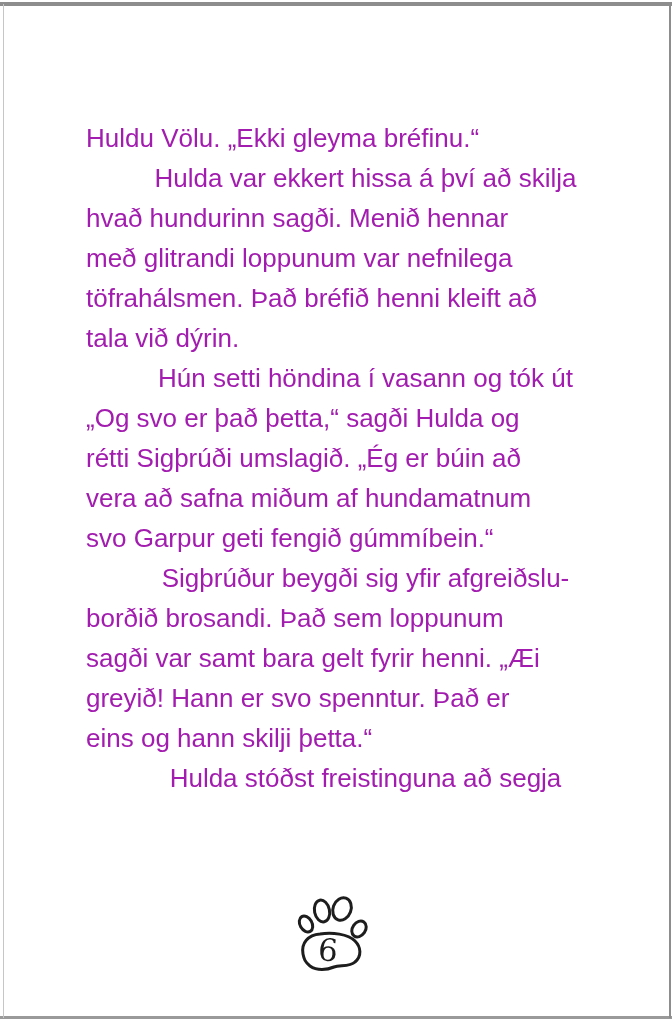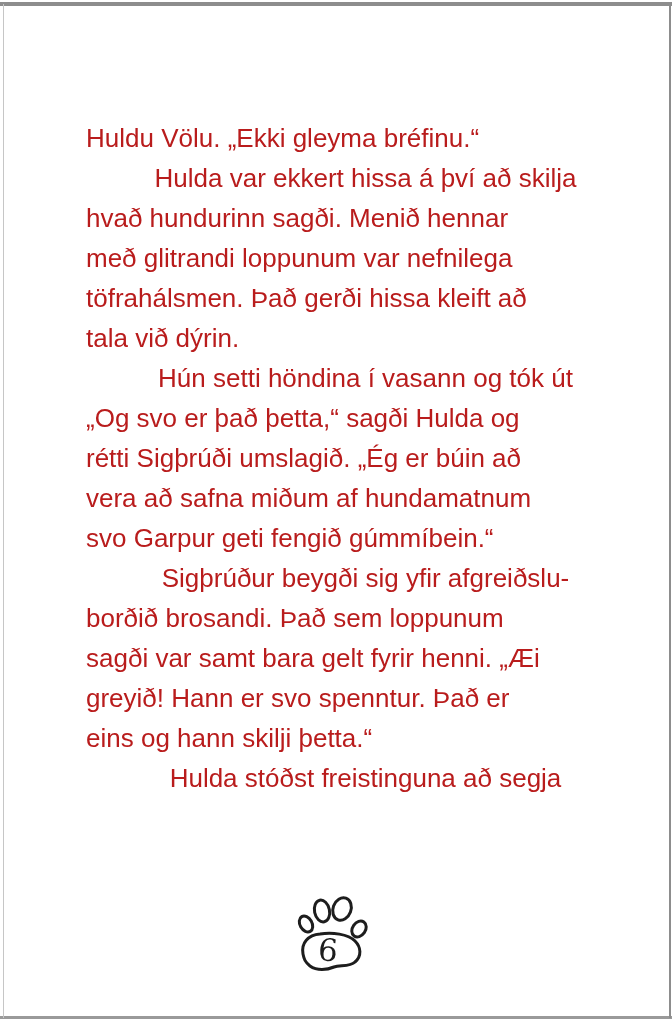--- a/index.html
+++ b/index.html
@@ -26,21 +26,21 @@
   .text-block {
     position: absolute;
     left: 86px;
     top: 118px;
     width: 520px;
   }
   .line {
     font-size: 26px;
     line-height: 40px;
     white-space: pre;
-    color: #b91c1c;
+    color: #a21caf;
   }
   .line.indent { padding-left: 39px; text-align: center; }
 
   .paw {
     position: absolute;
     left: 290px;
     top: 888px;
   }
   .paw text {
     font-family: "DejaVu Serif", serif;
@@ -58,21 +58,21 @@
   <div class="edge edge-bottom"></div>
   <div class="edge edge-left"></div>
   <div class="edge edge-right"></div>
 
   <div class="text-block">
 
   <div class="line">Huldu Völu. „Ekki gleyma bréfinu.“</div>
       <div class="line indent">Hulda var ekkert hissa á því að skilja</div>
       <div class="line">hvað hundurinn sagði. Menið hennar</div>
       <div class="line">með glitrandi loppunum var nefnilega</div>
-      <div class="line">töfrahálsmen. Það gerði hissa kleift að</div>
+      <div class="line">töfrahálsmen. Það bréfið henni kleift að</div>
       <div class="line">tala við dýrin.</div>
       <div class="line indent">Hún setti höndina í vasann og tók út</div>
       <div class="line">„Og svo er það þetta,“ sagði Hulda og</div>
       <div class="line">rétti Sigþrúði umslagið. „Ég er búin að</div>
       <div class="line">vera að safna miðum af hundamatnum</div>
       <div class="line">svo Garpur geti fengið gúmmíbein.“</div>
       <div class="line indent">Sigþrúður beygði sig yfir afgreiðslu-</div>
       <div class="line">borðið brosandi. Það sem loppunum</div>
       <div class="line">sagði var samt bara gelt fyrir henni. „Æi</div>
       <div class="line">greyið! Hann er svo spenntur. Það er</div>

